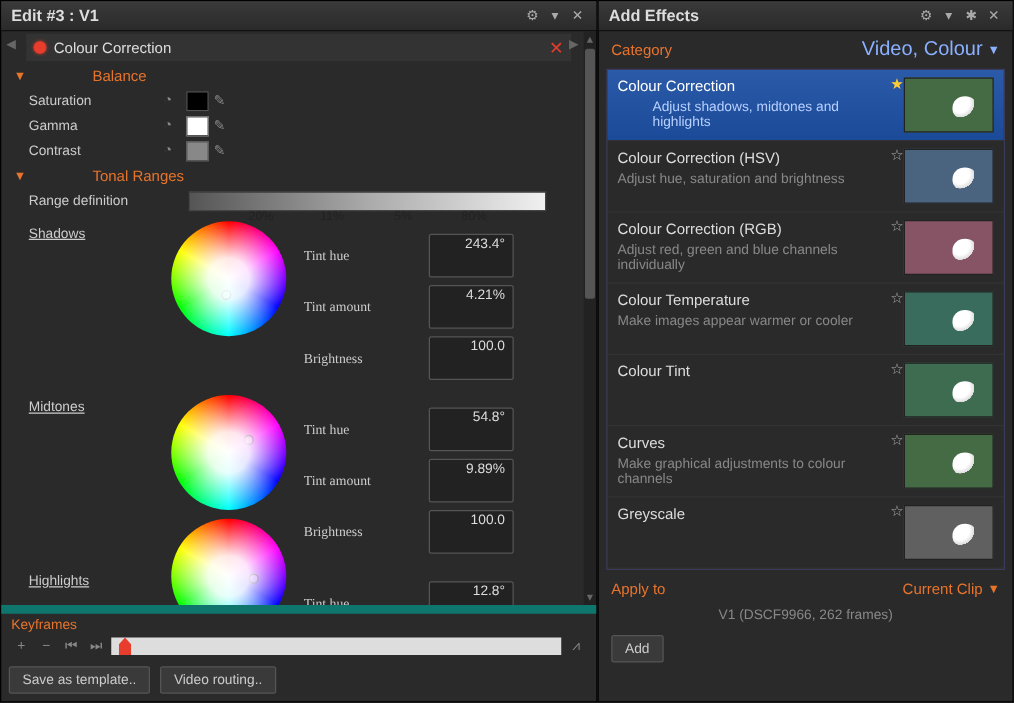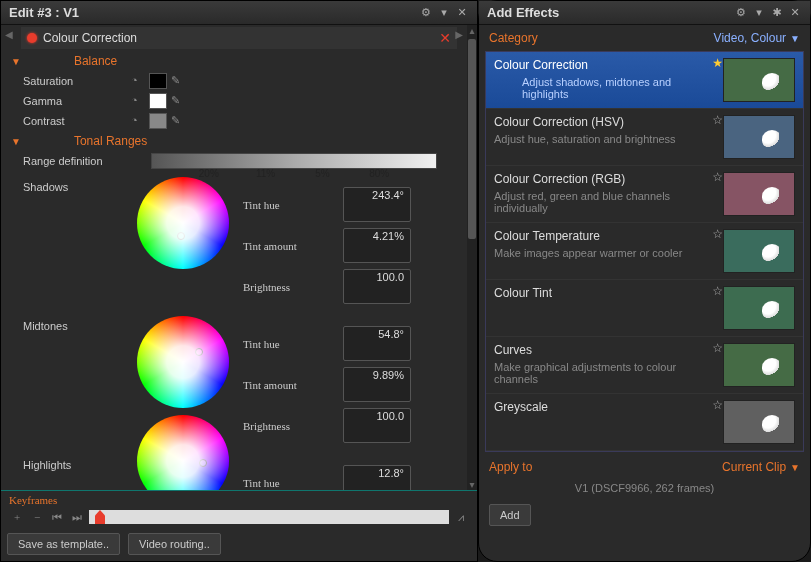--- a/index.html
+++ b/index.html
@@ -1,19 +1,19 @@
 <!DOCTYPE html>
 <html><head>
 <meta charset="utf-8">
 <style>
 * { box-sizing: border-box; margin: 0; padding: 0; }
 body { background: #1a1a1a; font-family: Arial, sans-serif; font-size: 11px; color: #ccc; width: 811px; height: 562px; display: flex; }
 .panel { display: flex; flex-direction: column; background: #2a2a2a; border: 1px solid #000; }
 .panel-left { width: 478px; }
-.panel-right { width: 333px; border-radius: 19px; }
+.panel-right { width: 333px; }
 .panel-header { background: linear-gradient(#3a3a3a,#2a2a2a); padding: 4px 8px; display: flex; align-items: flex-start; gap: 4px; border-bottom: 1px solid #111; }
 .panel-title { font-weight: bold; color: #ddd; font-size: 13px; flex: 1; }
 .hdr-icon { width: 14px; height: 14px; display: inline-flex; align-items: center; justify-content: center; color: #aaa; cursor: pointer; }
 .section-hdr { background: #333; padding: 3px 6px; display: flex; align-items: center; gap: 6px; margin: 2px; }
 .section-hdr .dot { width: 10px; height: 10px; border-radius: 50%; background: #e83c2c; box-shadow: 0 0 3px #e83c2c; }
 .section-hdr .stitle { color: #ddd; font-size: 12px; flex: 1; }
 .section-hdr .close { color: #e83c2c; cursor: pointer; font-size: 14px; }
 .group-hdr { padding: 3px 10px; display: flex; align-items: center; gap: 6px; }
 .group-hdr .tri { color: #e8742c; }
 .group-hdr .gtitle { color: #e8742c; font-size: 12px; margin-left: 47px; }
@@ -21,42 +21,42 @@
 .row-label { width: 100px; color: #ccc; }
 .row-icons { display: flex; gap: 4px; align-items: center; }
 .swatch { width: 18px; height: 16px; border: 1px solid #555; }
 .swatch.black { background: #000; }
 .swatch.white { background: #fff; }
 .swatch.grey { background: #888; }
 .kf-icon { width: 14px; height: 14px; color: #888; }
 .range-track { flex: 1; height: 16px; background: linear-gradient(90deg,#555 0%,#aaa 50%,#f0f0f0 100%); position: relative; border: 1px solid #444; margin-right: 30px;}
 .range-lbl { position: absolute; top: 2px; font-size: 10px; color: #222; transform: translateX(-50%); margin-top: 12px; }
 .tonal-row { display: flex; padding: 6px 10px 6px 22px; gap: 14px; align-items: flex-start; }
-.tonal-label { width: 100px; color: #ccc; padding-top: 4px; }
+.tonal-label { width: 100px; color: #ccc; padding-top: 4px; text-decoration: underline; }
 .wheel { width: 92px; height: 92px; border-radius: 50%; position: relative; background: conic-gradient(red,magenta,blue,cyan,lime,yellow,red); }
 .wheel::after { content:""; position:absolute; inset:0; border-radius:50%; background: radial-gradient(circle,#fff 0%,rgba(255,255,255,0.9) 25%,rgba(255,255,255,0) 70%); }
 .wheel .cursor { position: absolute; width: 8px; height: 8px; border: 1px solid #000; border-radius: 50%; background: rgba(255,255,255,0.3); }
 .tonal-params { display: flex; flex-direction: column; gap: 6px; padding-top: 10px;}
 .param-row { display: flex; align-items: center; gap: 10px; }
 .param-label { width: 90px; color: #ccc; font-family: Liberation Serif, serif; }
 .param-val { width: 68px; height: 35px; background: #222; border: 1px solid #555; color: #ddd; text-align: right; padding: 1px 6px; border-radius: 2px;}
 .scroll-body { flex: 1; overflow: hidden; position: relative; }
 .scrollbar-v { position: absolute; right: 0; top: 0; bottom: 0; width: 10px; background: #222; }
 .scrollbar-v .thumb { position: absolute; left: 1px; right: 1px; background: #555; border-radius: 2px; }
-.keyframes-bar { border-top: 1px solid #0f766e; padding: 3px 8px; font-family: Liberation Serif, serif; }
+.keyframes-bar { border-top: 7px solid #0f766e; padding: 3px 8px; }
 .kf-title { color: #e8742c; font-size: 11px; padding-bottom: 4px;}
 .kf-row { display: flex; align-items: center; gap: 4px; }
 .kf-btn { color: #888; width: 16px; text-align: center; cursor: pointer; }
 .kf-track { flex: 1; height: 14px; background: #ddd; position: relative; }
 .kf-marker { position: absolute; left: 6px; top: 0; width: 10px; height: 14px; background: #e83c2c; clip-path: polygon(50% 0,100% 40%,100% 100%,0 100%,0 40%); }
 .bottom-btns { padding: 6px; display: flex; gap: 8px; }
 .btn { background: #3a3a3a; border: 1px solid #555; color: #ccc; padding: 4px 10px; border-radius: 2px; cursor: pointer; font-size: 11px;}
 .cat-row { display: flex; padding: 6px 10px; align-items: center; }
 .cat-label { color: #e8742c; font-size: 12px; flex: 1; }
-.cat-val { color: #8ab0ff; font-size: 12px; }
+.cat-val { color: #8ab0ff; font-size: 16px; }
 .fx-list { margin: 0 6px; border: 1px solid #3a3a5a; }
 .fx-item { display: flex; padding: 6px 8px; gap: 8px; border-bottom: 1px solid #333; position: relative; min-height: 54px;}
 .fx-item.sel { background: linear-gradient(#2a5aa8,#1a4a98); }
 .fx-text { flex: 1; display: flex; flex-direction: column; gap: 4px; }
 .fx-name { color: #ddd; font-size: 12px; }
 .fx-item.sel .fx-name { color: #fff; }
 .fx-desc { color: #888; font-size: 11px; }
 .fx-item.sel .fx-desc { color: #b8d0ff; margin-left: 28px; }
 .fx-thumb { width: 72px; height: 44px; background: #456b45; border: 1px solid #222; position: relative; overflow: hidden;}
 .fx-thumb .panda { position: absolute; left: 38px; top: 14px; width: 20px; height: 18px; background: radial-gradient(circle at 30% 30%,#fff 40%,#ddd 60%,transparent 61%); border-radius: 50% 50% 40% 40%;}

